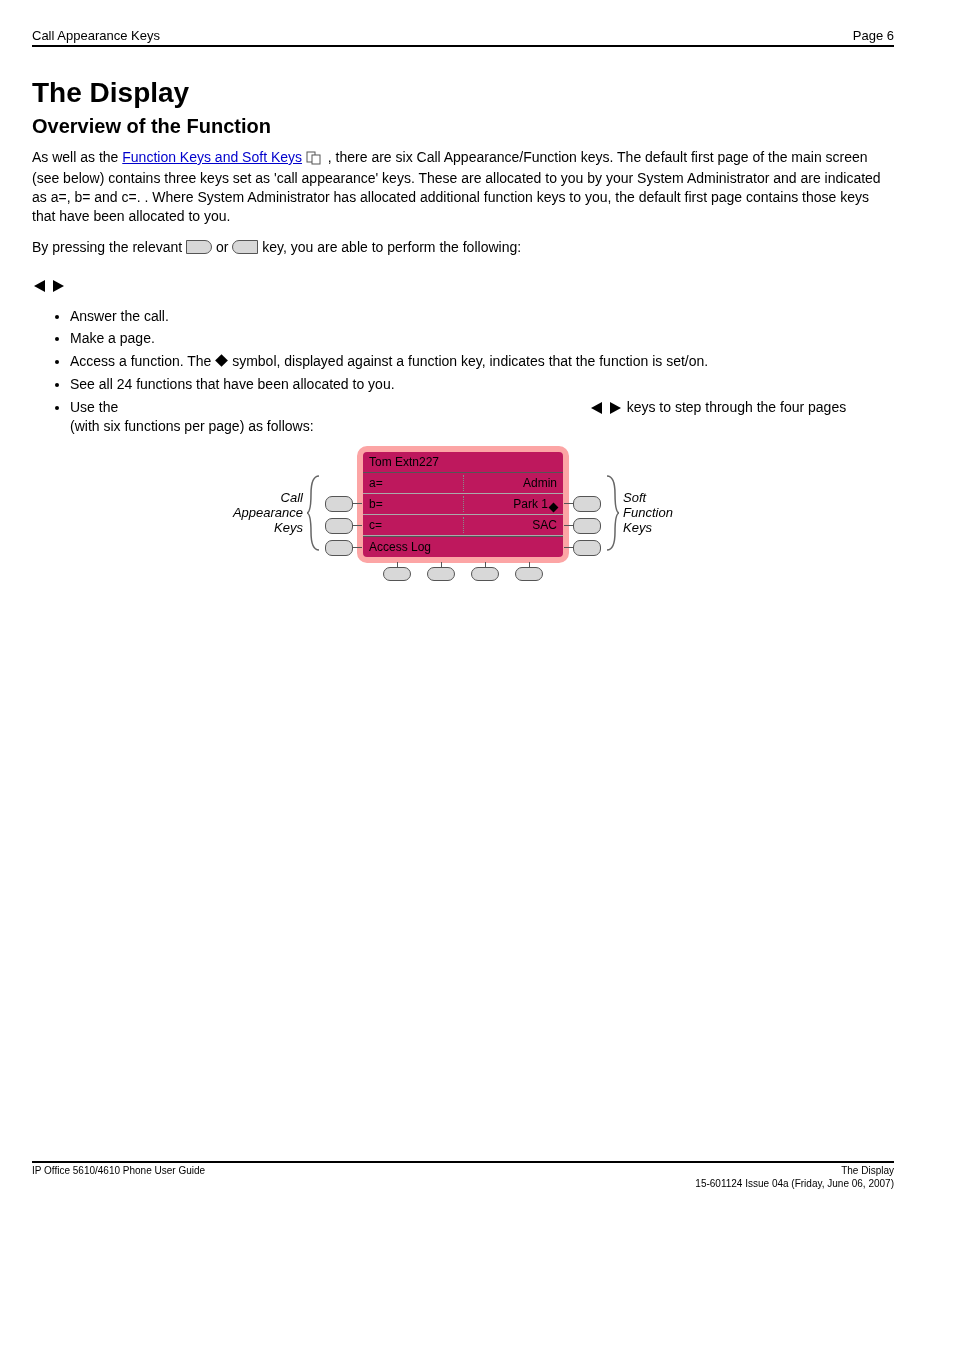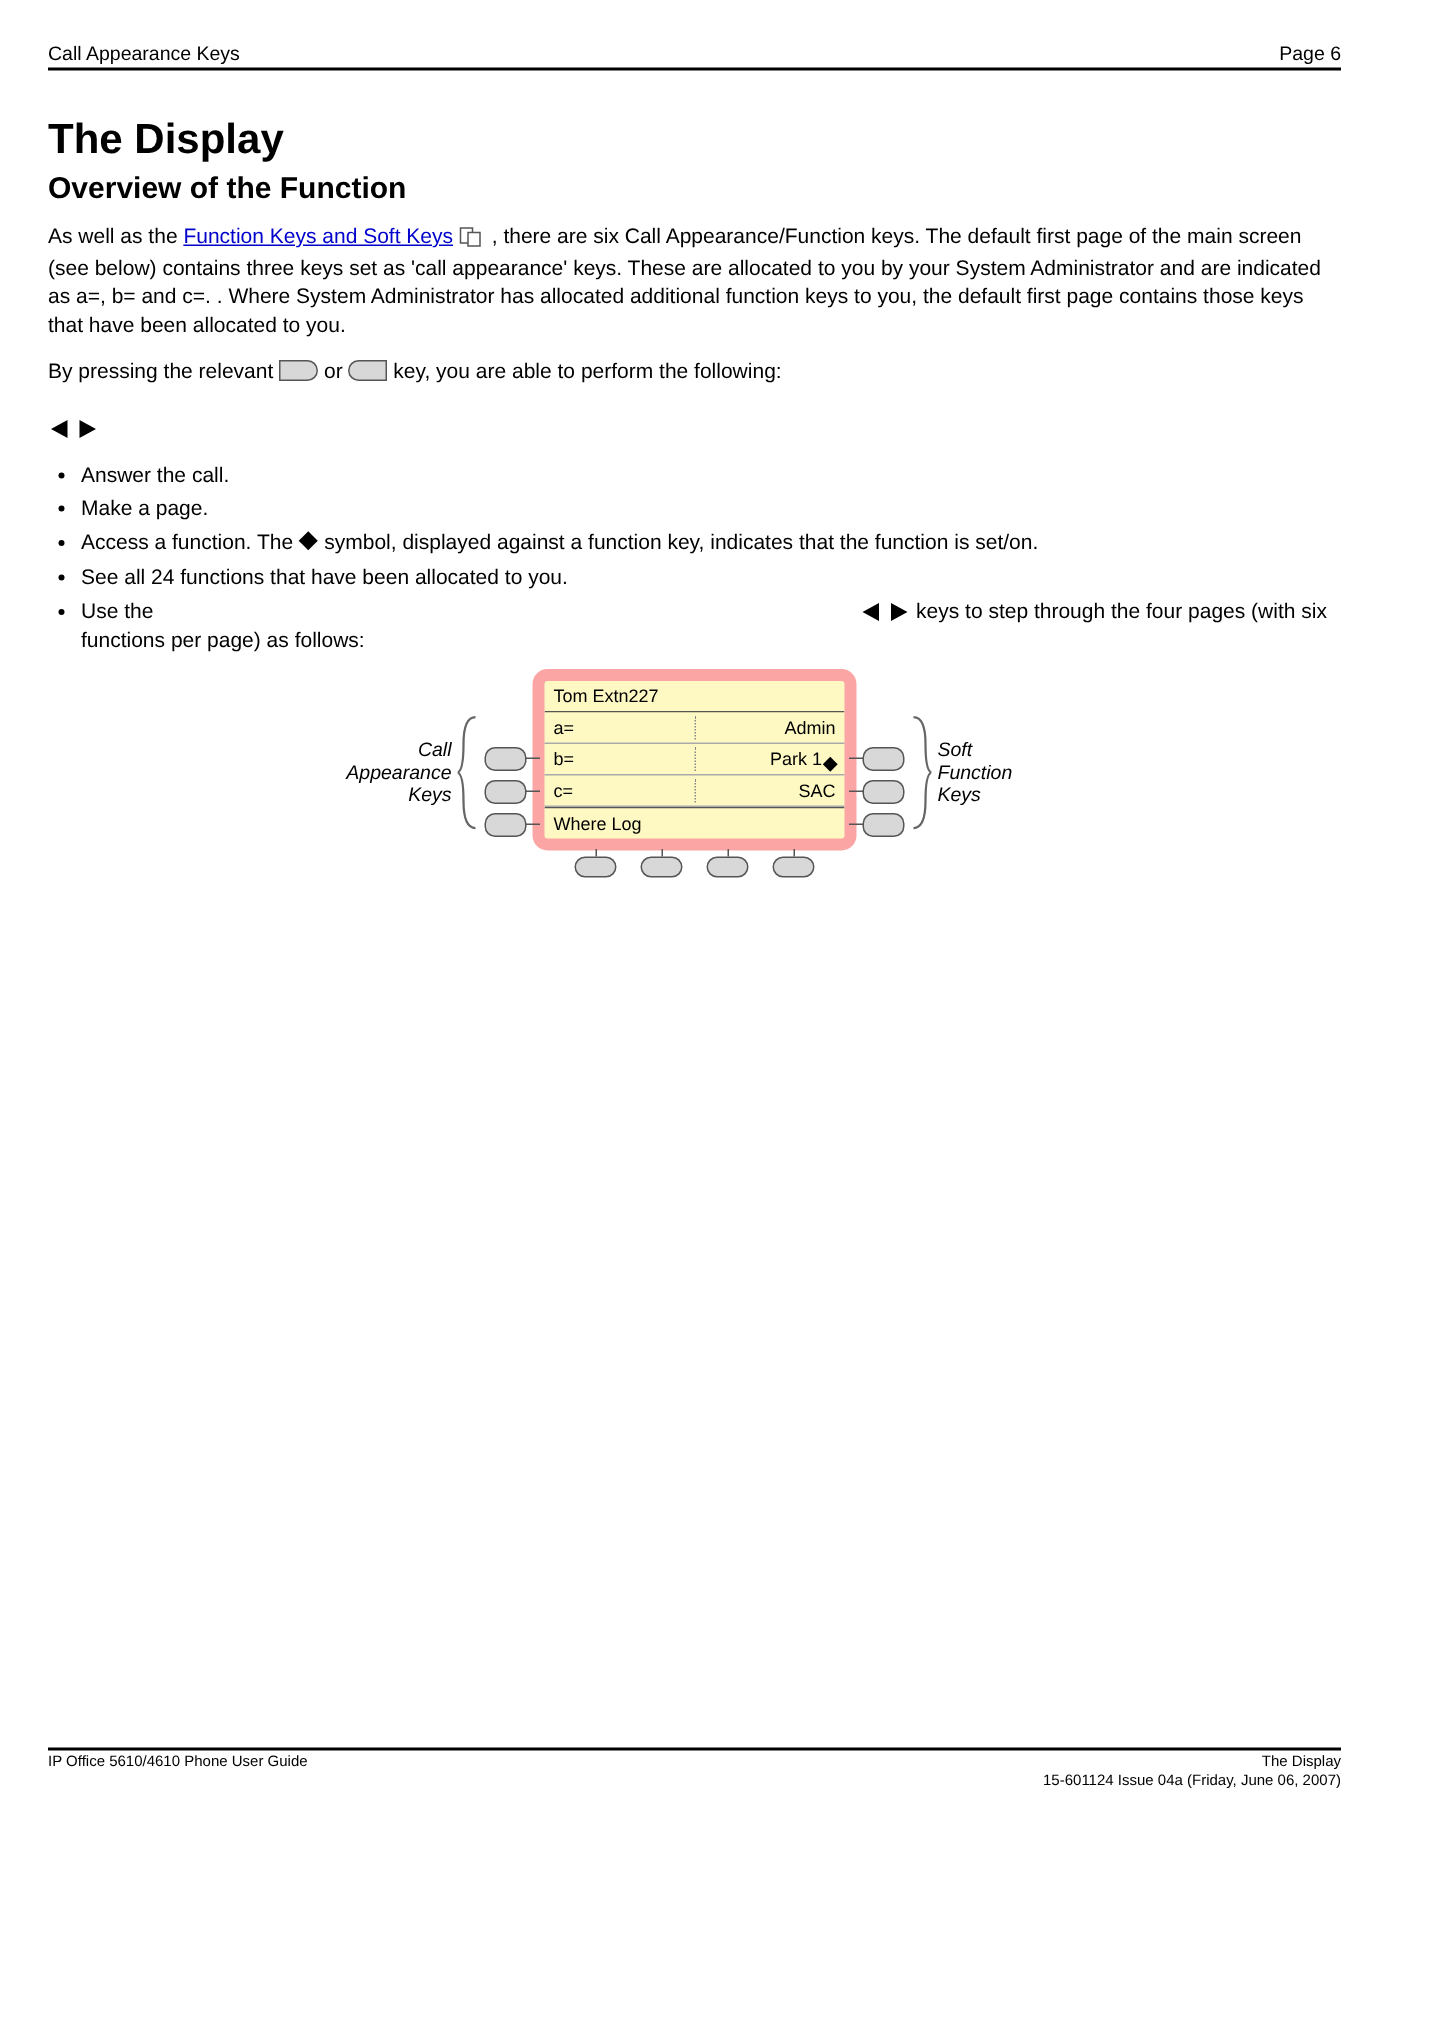--- a/index.html
+++ b/index.html
@@ -40,21 +40,21 @@
   }
   a.link {
     color: #0000cc;
   }
   ul.bullets {
     list-style: disc;
     margin: 4px 0 10px 22px;
     padding: 0;
   }
   ul.bullets li {
-    margin: 4px 0;
+    margin: 4px 16px;
     line-height: 1.35;
   }
   .tri-left, .tri-right {
     display: inline-block;
     width: 0; height: 0;
     vertical-align: -2px;
   }
   .tri-left {
     border-top: 6px solid transparent;
     border-bottom: 6px solid transparent;
@@ -115,26 +115,26 @@
   .key-btn.left::after, .key-btn.right::after {
     content:"";
     position:absolute;
     top:6px;
     width:10px;
     border-top:1px solid #555;
   }
   .key-btn.left::after { right:-10px; }
   .key-btn.right::after { left:-10px; }
   .disp {
-    border: 8px solid #fca5a5;
+    border: 6px solid #fca5a5;
     border-radius: 10px;
     width: 200px;
     font-size: 12px;
     font-family: Arial, sans-serif;
-    background: #fef9c3;
+    background: #be185d;
   }
   .disp-title {
     padding: 3px 6px;
     border-bottom: 1px solid #555;
     border-top-left-radius: 8px;
     border-top-right-radius: 8px;
   }
   .disp-row {
     display: flex;
     justify-content: space-between;
@@ -275,21 +275,21 @@
               <span>Park 1</span>
               <span class="small-diamond"></span>
             </span>
         </div>
         <div class="disp-row">
           <span>c=</span>
           <span class="dlabel-r">
               <span>SAC</span>
             </span>
         </div>
-        <div class="disp-bottom">Where  Log</div>
+        <div class="disp-bottom">Access  Log</div>
       </div>
       <div class="bottom-btns">
         <div class="bottom-btn"></div>
         <div class="bottom-btn"></div>
         <div class="bottom-btn"></div>
         <div class="bottom-btn"></div>
       </div>
     </div>
     <div class="key-col">
       <div class="key-btn right"></div>

